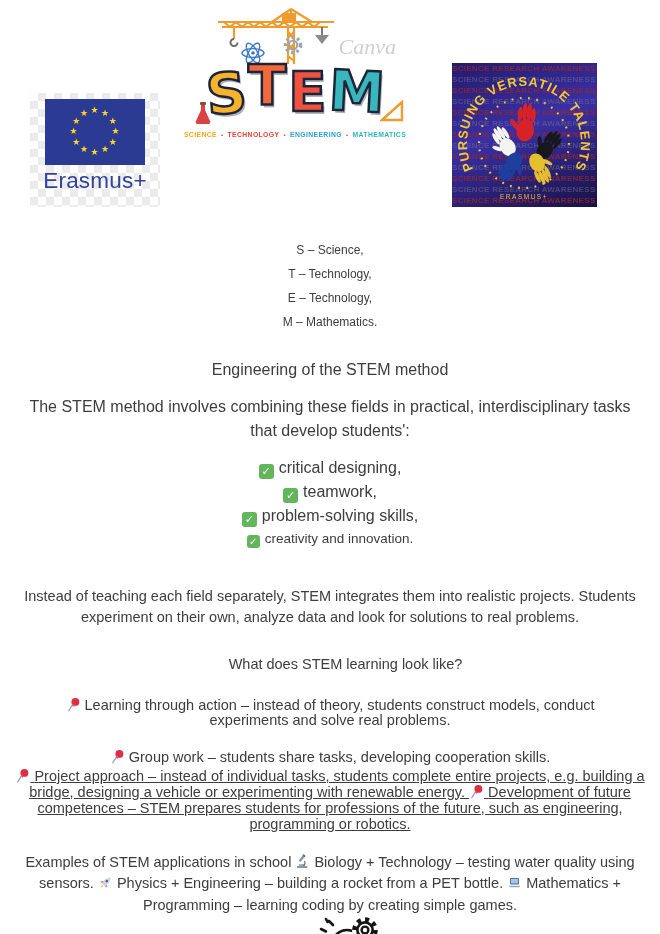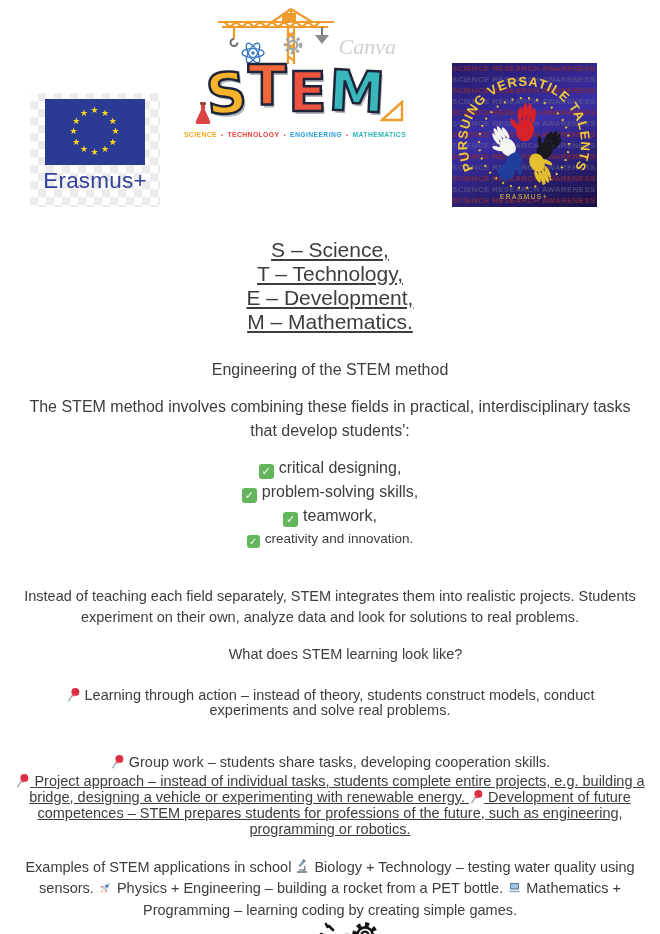--- a/index.html
+++ b/index.html
@@ -33,34 +33,34 @@
       font-style:italic;font-size:22px;color:rgba(130,130,130,.38);}
   .logo-pvt{position:absolute;left:452px;top:63px;width:145px;height:144px;overflow:hidden;
       background:linear-gradient(160deg,#241a6b 0%,#3b2fa5 45%,#191145 100%);}
   .pvt-bg{position:absolute;inset:0;z-index:0;}
   .pvt-bg-row{white-space:nowrap;overflow:hidden;font-weight:bold;font-size:8px;line-height:11px;
       color:rgba(141,42,51,.8);letter-spacing:.3px;}
   .pvt-bg-row:nth-child(even){color:rgba(104,108,134,.55);}
   .pvt-svg{position:absolute;inset:0;z-index:1;font-family:"Liberation Sans",sans-serif;}
   
   .content{text-align:center;}
-  .acronym{margin-top:26px;font-size:21px;line-height:24px;text-decoration:underline;}
+  .acronym{margin-top:26px;font-size:12px;line-height:24px;}
   .assumptions{margin-top:24px;font-size:16px;line-height:24px;}
   .assumptions-body{max-width:610px;margin:13px auto;}
   .checklist{font-size:16px;line-height:24px;}
   .check-item .check-box{display:inline-flex;width:15px;height:15px;background:#62b55a;border-radius:3px;
       color:#fff;font-size:11px;line-height:15px;justify-content:center;align-items:center;
       vertical-align:-2px;margin-right:5px;}
   .check-item.small{font-size:13.5px;line-height:22px;}
   .check-item.small .check-box{width:13px;height:13px;font-size:10px;}
   .para{font-size:14.5px;line-height:21px;margin:0 auto;}
   .integration{margin-top:36px;max-width:636px;}
-  .question{margin-top:16px;padding-left:31px;}
+  .question{margin-top:26px;padding-left:31px;}
   .pin1{margin-top:22px;line-height:15px;max-width:578px;}
-  .pin2{margin-top:34px;line-height:20.5px;max-width:644px;}
+  .pin2{margin-top:19px;line-height:20.5px;max-width:644px;}
   .pin34{line-height:16px;max-width:648px;text-decoration:underline;}
   .examples{margin-top:20px;line-height:21.5px;max-width:642px;}
   .inline-icon{display:inline-block;vertical-align:-2px;}
   .innovation-wrap{text-align:center;margin-top:0;}
   .innovation-wrap svg{margin-left:38px;}
 </style>
 </head>
 <body>
 
 <div class="page">
@@ -176,38 +176,38 @@
         <text x="72" y="136" font-size="6.5" fill="#e8c23a" text-anchor="middle" letter-spacing="1.5">ERASMUS+</text>
       </svg>
     </div>
   </div>
 
   <div class="content">
 
     <div class="acronym">
       <div>S – Science,</div>
       <div>T – Technology,</div>
-      <div>E – Development,</div>
+      <div>E – Technology,</div>
       <div>M – Mathematics.</div>
     </div>
 
     <div class="assumptions">
       <div>Engineering of the STEM method</div>
       <div class="assumptions-body">The STEM method involves combining these fields in practical, interdisciplinary tasks that develop students':</div>
     </div>
 
     <div class="checklist">
       <div class="check-item">
         <span class="check-box">✓</span><span>critical designing,</span>
       </div>
       <div class="check-item">
+        <span class="check-box">✓</span><span>teamwork,</span>
+      </div>
+      <div class="check-item">
         <span class="check-box">✓</span><span>problem-solving skills,</span>
-      </div>
-      <div class="check-item">
-        <span class="check-box">✓</span><span>teamwork,</span>
       </div>
       <div class="check-item small">
         <span class="check-box">✓</span><span>creativity and innovation.</span>
       </div>
     </div>
 
     <div class="para integration">Instead of teaching each field separately, STEM integrates them into realistic projects. Students experiment on their own, analyze data and look for solutions to real problems.</div>
 
     <div class="para question">What does STEM learning look like?</div>
 

